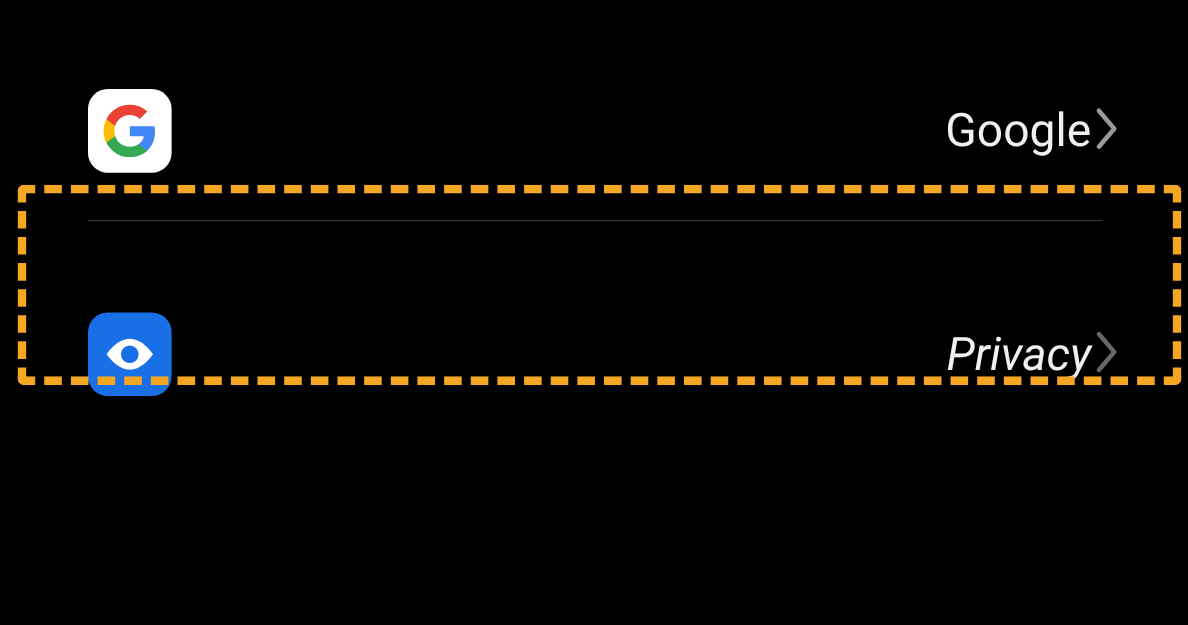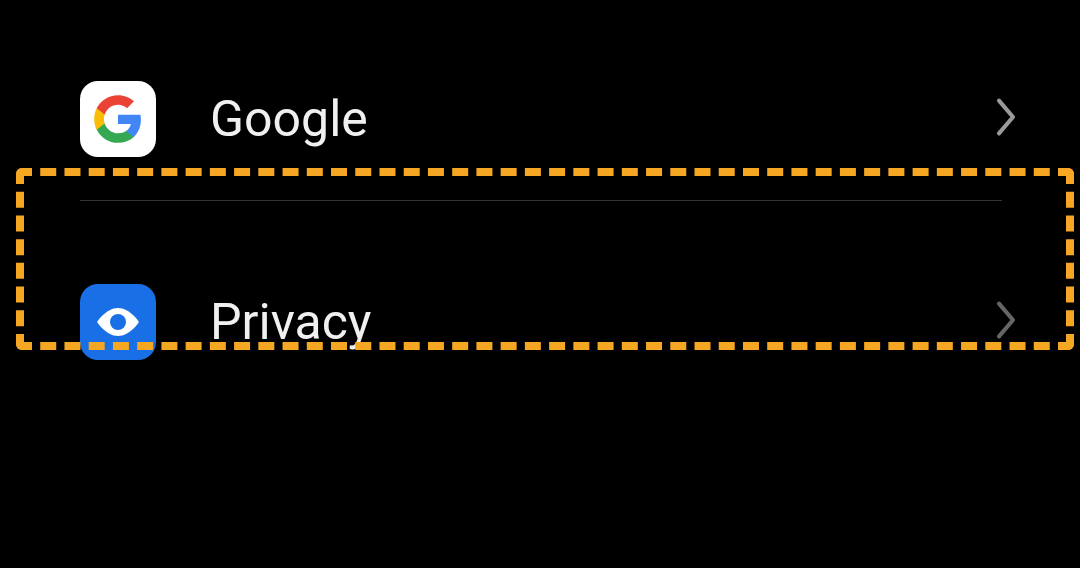--- a/index.html
+++ b/index.html
@@ -31,24 +31,25 @@
       width: 76px;
       height: 76px;
       border-radius: 18px;
       display: flex;
       align-items: center;
       justify-content: center;
       flex-shrink: 0;
     }
     .item-label {
       color: #f0f0f0;
-      font-size: 50px;
+      font-size: 42px;
       font-weight: 400;
       margin-left: 54px;
       flex: 1;
+      text-align: right;
     }
     .chevron {
       color: #666;
       flex-shrink: 0;
     }
     .chevron.bright {
       color: #999;
     }
     .google-icon {
       background: #fff;
@@ -115,21 +116,21 @@
     <div class="chevron bright">
       <svg width="28" height="42" viewBox="0 0 24 36" fill="none" stroke="currentColor" stroke-width="3.5" stroke-linecap="round" stroke-linejoin="round">
         <polyline points="6,4 18,18 6,32"></polyline>
       </svg>
     </div>
   </div>
 
 
   <div class="divider"></div>
 
-  <div class="settings-item" style="margin-top: 40px;">
+  <div class="settings-item" style="margin-top: 40px; font-style: italic;">
     <div class="item-icon privacy-icon">
       <div class="eye-wrapper">
         <svg width="50" height="36" viewBox="0 0 50 36">
           <path fill="#fff" d="M25 4 C13 4 4 18 4 18 C4 18 13 32 25 32 C37 32 46 18 46 18 C46 18 37 4 25 4 Z"></path>
           <circle cx="25" cy="18" r="8" fill="#1970e6"></circle>
         </svg>
       </div>
     </div>
     <div class="item-label">Privacy</div>
     <div class="chevron">

